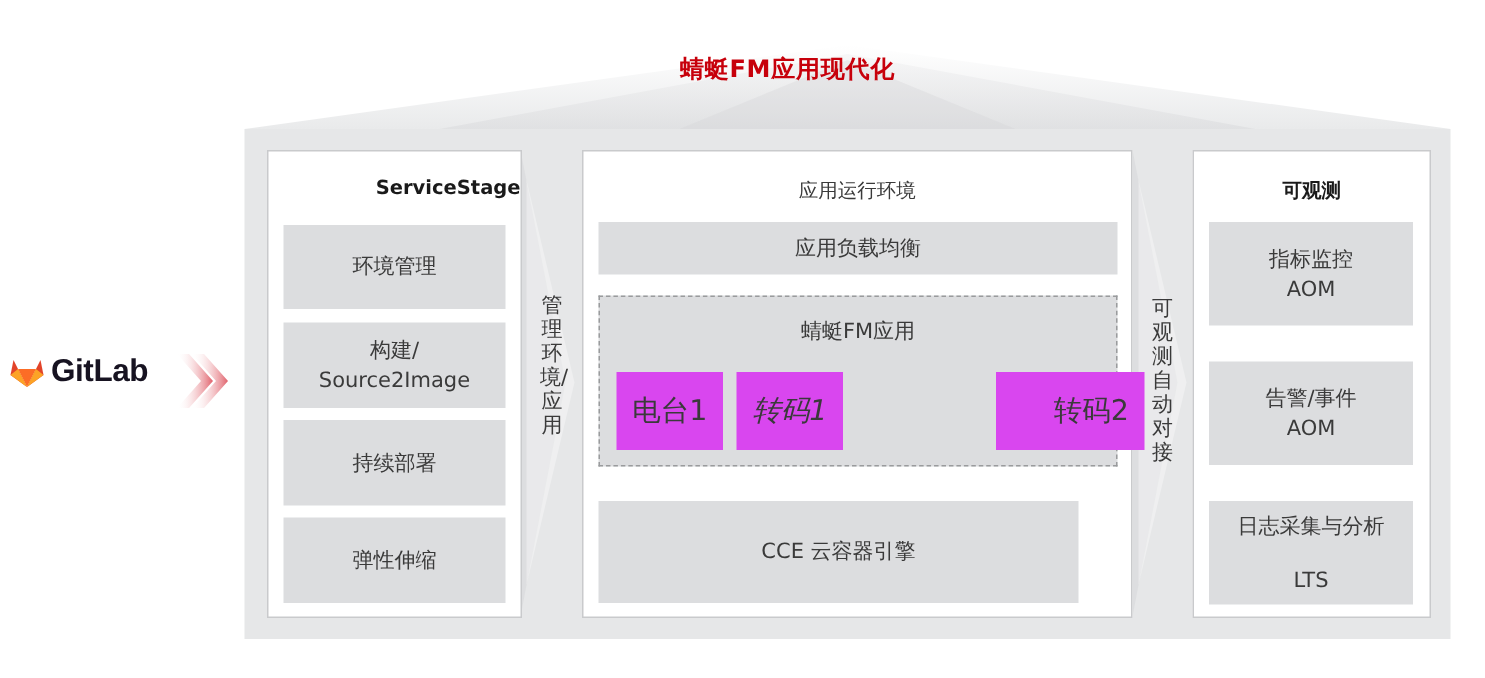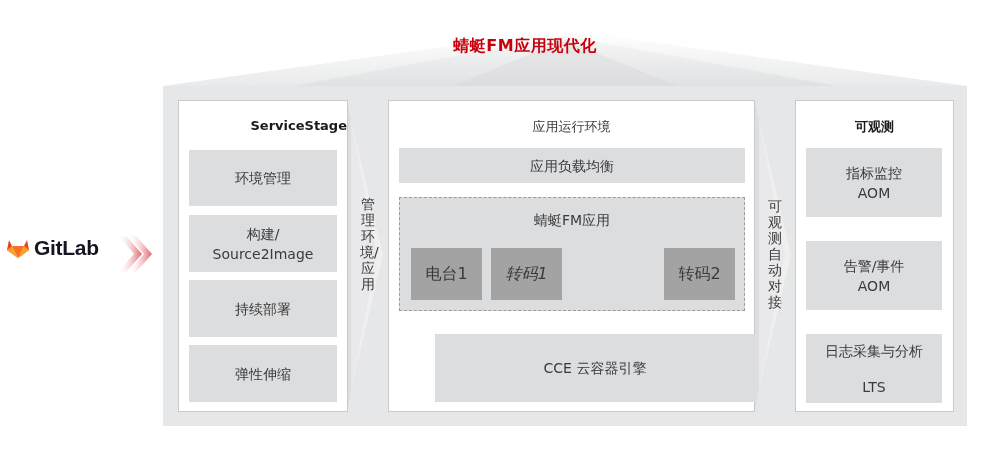--- a/index.html
+++ b/index.html
@@ -22,21 +22,21 @@
   }
   .panel-title {
     position:absolute; left:0; width:100%; text-align:center; font-size:13px; font-weight:bold; color:#1a1a1a;
   }
   .mid-title { font-weight:normal; color:#3a3a3a; }
   .gbox {
     position:absolute; background:#dcdddf; display:flex; flex-direction:column; align-items:center; justify-content:center;
     font-size:14px; color:#3a3a3a; line-height:20px; text-align:center;
   }
   .wbox {
-    position:absolute; background:#a3a3a3; display:flex; align-items:center; justify-content:center; font-size:16px; color:#3a3a3a;
+    position:absolute; background:#d946ef; display:flex; align-items:center; justify-content:center; font-size:19px; color:#3a3a3a;
   }
   .dashed {
     position:absolute; background:#dcdddf; border:1px dashed #9a9b9d; box-sizing:border-box;
   }
   .vert {
     position:absolute; width:16px; font-size:14px; line-height:16px; color:#3a3a3a; text-align:center; word-break:break-all;
   }
   .connector { position:absolute; }
   .gitlab { position:absolute; left:6px; top:236px; display:flex; align-items:center; }
   .gitlab-text { font-size:21px; font-weight:bold; color:#171321; margin-left:4px; font-family:"Liberation Sans","DejaVu Sans",sans-serif; letter-spacing:-0.3px; }
@@ -117,23 +117,23 @@
 
 <div class="panel" style="left:388px; top:100px; width:367px; height:312px;">
   <div class="panel-title mid-title" style="top:17px;">应用运行环境</div>
   <div class="gbox" style="left:10px; top:47px; width:346px; height:35px;">
     <span>应用负载均衡</span>
   </div>
   <div class="dashed" style="left:10px; top:96px; width:346px; height:114px;">
     <div style="position:absolute; left:0; top:14px; width:100%; text-align:center; font-size:14px;">蜻蜓FM应用</div>
     <div class="wbox" style="left:11px; top:50px; width:71px; height:52px;">电台1</div>
     <div class="wbox" style="left:91px; top:50px; width:71px; height:52px;font-style:italic;">转码1</div>
-    <div class="wbox" style="left:264px; top:50px; width:71px; height:52px;">转码2</div>
+    <div class="wbox" style="left:264px; top:50px; width:71px; height:52px;padding-left:28px;">转码2</div>
   </div>
-  <div class="gbox" style="left:10px; top:233px; width:320px; height:68px;margin-left:36px;">
+  <div class="gbox" style="left:10px; top:233px; width:320px; height:68px;">
     <span>CCE 云容器引擎</span>
   </div>
 </div>
 
 <div class="panel" style="left:795px; top:100px; width:159px; height:312px;">
   <div class="panel-title" style="top:17px;">可观测</div>
   <div class="gbox" style="left:10px; top:47px; width:136px; height:69px;">
     <span>指标监控</span>
     <span>AOM</span>
   </div>

